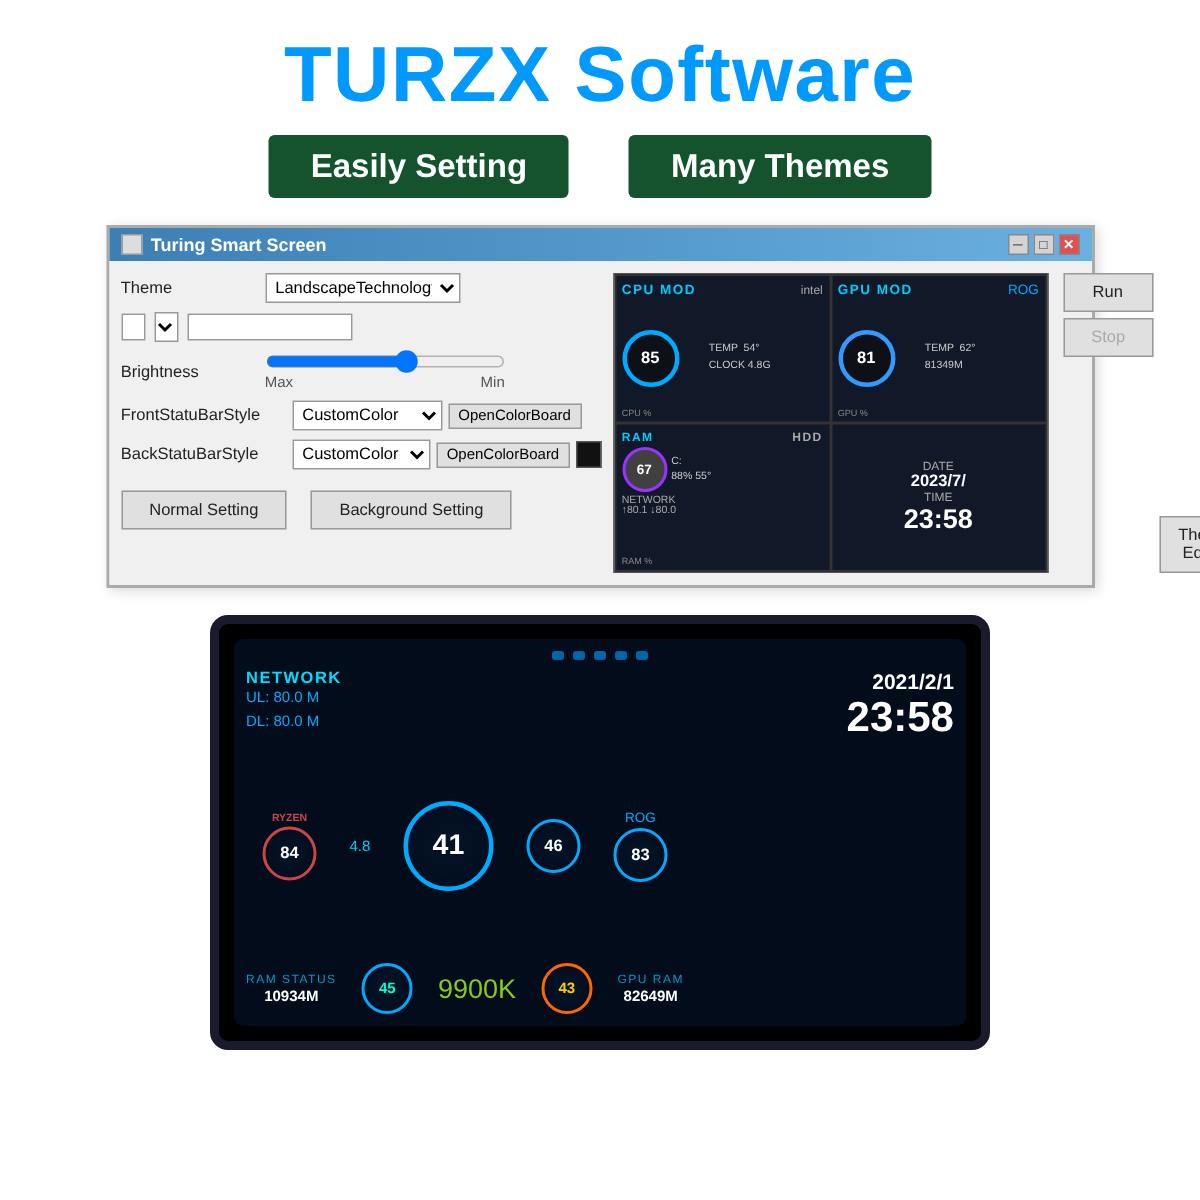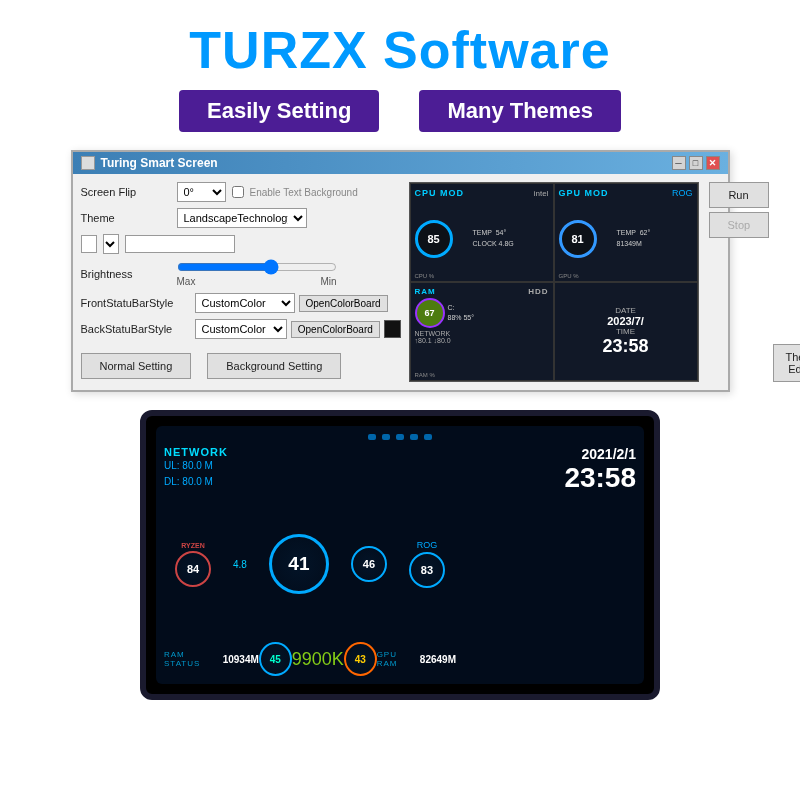--- a/index.html
+++ b/index.html
@@ -24,21 +24,21 @@
       letter-spacing: 1px;
     }
 
     
     .badges-row {
       display: flex;
       gap: 40px;
       margin-bottom: 18px;
     }
     .badge {
-      background: #4c1d95;
+      background: #14532d;
       color: #ffffff;
       font-size: 22px;
       font-weight: 700;
       padding: 8px 28px;
       border-radius: 4px;
     }
 
     
     .sw-window {
       width: 659px;
@@ -285,21 +285,21 @@
       align-items: center;
     }
     .mini-gauge {
       width: 30px;
       height: 30px;
       border-radius: 50%;
       border: 2px solid #9933ff;
       display: flex;
       align-items: center;
       justify-content: center;
-      background: #4d7c0f;
+      background: #404040;
       font-size: 9px;
       font-weight: bold;
       color: white;
     }
     .mini-stats {
       font-size: 7px;
       color: #ccc;
       line-height: 1.4;
     }
     .network-row {
@@ -451,20 +451,21 @@
       color: #00ccff;
     }
     .s-bottom-row {
       display: flex;
       align-items: center;
       justify-content: space-between;
       margin-top: 4px;
     }
     .s-bottom-item {
       display: flex;
+      flex-direction: column;
       align-items: center;
       gap: 2px;
     }
     .s-bottom-label {
       font-size: 8px;
       color: #0099cc;
       letter-spacing: 1px;
     }
     .s-bottom-value {
       font-size: 10px;
@@ -534,31 +535,20 @@
       <div class="sw-titlebar-btn">─</div>
       <div class="sw-titlebar-btn">□</div>
       <div class="sw-titlebar-btn close">✕</div>
     </div>
   </div>
 
   <div class="sw-body">
 
     <div class="sw-left">
 
-      <div class="sw-row">
-        <span class="sw-label">Screen Flip</span>
-        <select class="sw-select">
-          <option>0°</option>
-          <option>90°</option>
-          <option>180°</option>
-          <option>270°</option>
-        </select>
-        <input type="checkbox" class="sw-checkbox" style="">
-        <span class="sw-checkbox-label">Enable Text Background</span>
-      </div>
 
       <div class="sw-row">
         <span class="sw-label">Theme</span>
         <select class="sw-select" style="width:130px">
           <option>LandscapeTechnology</option>
           <option>Portrait</option>
           <option>Dark</option>
         </select>
       </div>
 

